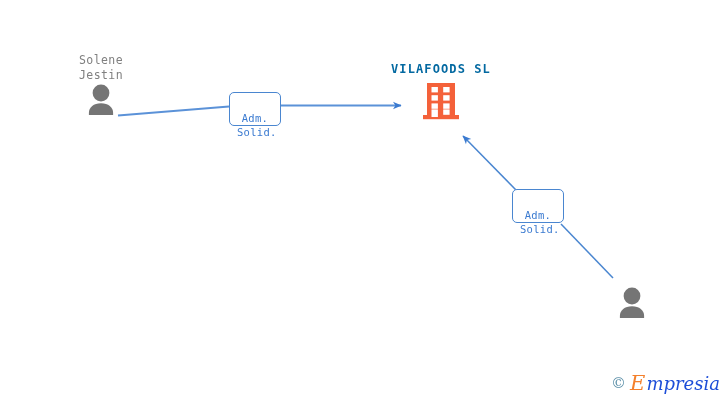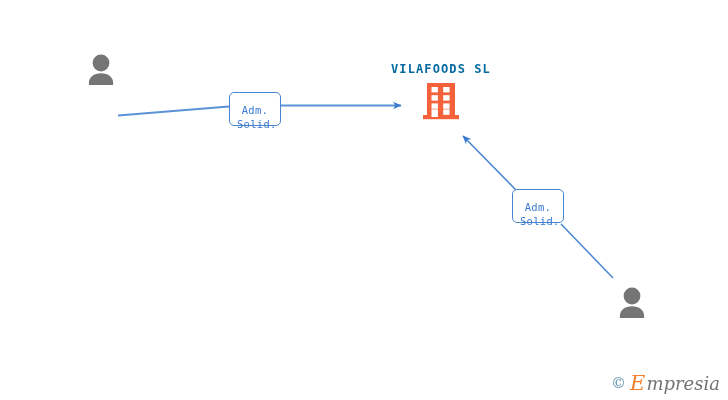--- a/index.html
+++ b/index.html
@@ -61,21 +61,21 @@
   
   .rel-box {
     position: absolute;
     background: #ffffff;
     border: 1.4px solid #4a86d0;
     border-radius: 5px;
     color: #3a7ad0;
     font-size: 10.5px;
     line-height: 14px;
     text-align: center;
-    padding: 10px 7px 5px 7px;
+    padding: 18px 7px 5px 7px;
     white-space: pre-line;
     letter-spacing: 0.3px;
     box-sizing: border-box;
   }
   
   .watermark {
     position: absolute;
     right: 8px;
     bottom: 6px;
     display: flex;
@@ -89,21 +89,21 @@
     line-height: 1;
   }
   .wm-e {
     color: #f4802c;
     font-size: 21px;
     font-style: italic;
     line-height: 1;
     font-family: "DejaVu Serif", "Liberation Serif", serif;
   }
   .wm-rest {
-    color: #737373;
+    color: #1d4ed8;
     font-size: 18px;
     font-style: italic;
     line-height: 1;
     margin-left: -3px;
     font-family: "DejaVu Serif", "Liberation Serif", serif;
   }
 </style>
 </head>
 <body>
 
@@ -122,20 +122,22 @@
     <line x1="118" y1="115.5" x2="229" y2="106.5" stroke="#5b92d8" stroke-width="2"></line>
 
     <line x1="281" y1="105.5" x2="401" y2="105.5" stroke="#5b92d8" stroke-width="1.8" marker-end="url(#arrow-right)"></line>
 
     <line x1="613" y1="278" x2="561" y2="224" stroke="#4a86d0" stroke-width="1.5"></line>
 
     <line x1="516" y1="190" x2="463" y2="136" stroke="#4a86d0" stroke-width="1.5" marker-end="url(#arrow-ul)"></line>
   </svg>
 
   <div class="person-node" style="left:41px; top:53px;">
+    <div class="person-label">Solene
+Jestin</div>
     <svg class="person-icon" width="34" height="32" viewBox="0 0 34 32">
       <circle cx="17" cy="10" r="8.4" fill="#757575"></circle>
       <path d="M17 20.2c-7.4 0-12.1 4.2-12.1 9.5v2.3h24.2v-2.3c0-5.3-4.7-9.5-12.1-9.5z" fill="#757575"></path>
     </svg>
   </div>
 
   <div class="company-node" style="left:351px; top:62px;">
     <div class="company-label">VILAFOODS SL</div>
     <svg class="company-icon" width="40" height="42" viewBox="0 0 40 42">
 

